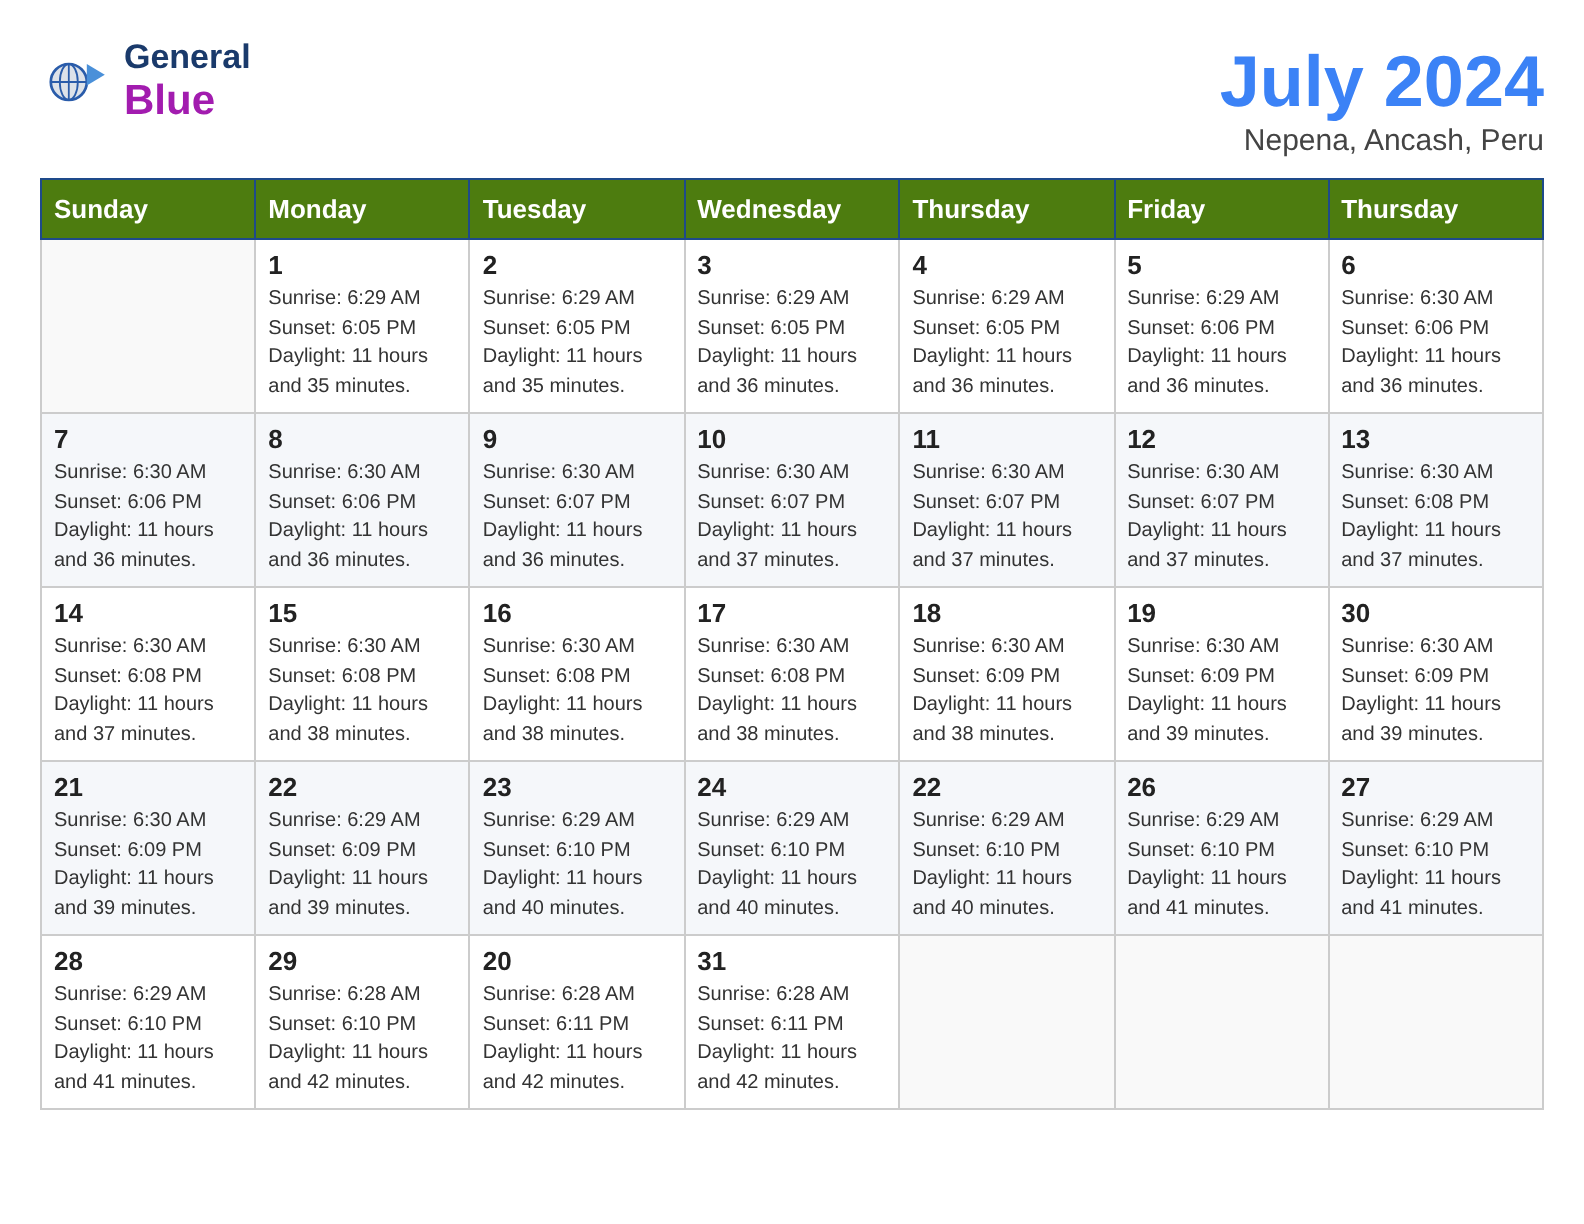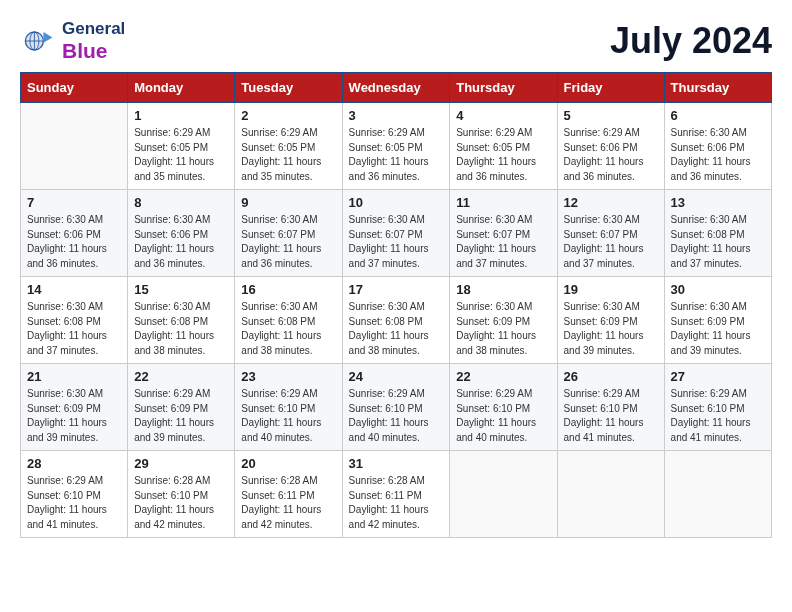--- a/index.html
+++ b/index.html
@@ -24,33 +24,33 @@
     .logo-icon {
       width: 36px;
       height: 36px;
     }
     .title-area {
       text-align: right;
     }
     .month-title {
       font-size: 36px;
       font-weight: bold;
-      color: #0f172a;
+      color: #3b82f6;
     }
     .location {
       font-size: 15px;
       color: #444;
     }
     .calendar {
       width: 100%;
       border-collapse: collapse;
       border: 1px solid #ccc;
     }
     .calendar th {
-      background: #b91c1c;
+      background: #4d7c0f;
       color: #fff;
       font-size: 13px;
       font-weight: bold;
       padding: 7px 6px;
       text-align: left;
       border: 1px solid #1e4a8a;
     }
     .calendar td {
       border: 1px solid #ccc;
       vertical-align: top;
@@ -99,20 +99,21 @@
 
       <polygon points="26,10 36,16 26,22" fill="#4a90d9"></polygon>
     </svg>
     <div>
       <div style="font-size:17px;font-weight:bold;color:#1a3a6b;line-height:1.1;">General</div>
       <div style="font-size:21px;font-weight:bold;color:#a21caf;line-height:1.1;">Blue</div>
     </div>
   </div>
   <div class="title-area">
     <div class="month-title">July 2024</div>
+    <div class="location">Nepena, Ancash, Peru</div>
   </div>
 </div>
 
 <table class="calendar">
   <thead>
     <tr>
     <th>Sunday</th>
         <th>Monday</th>
         <th>Tuesday</th>
         <th>Wednesday</th>

